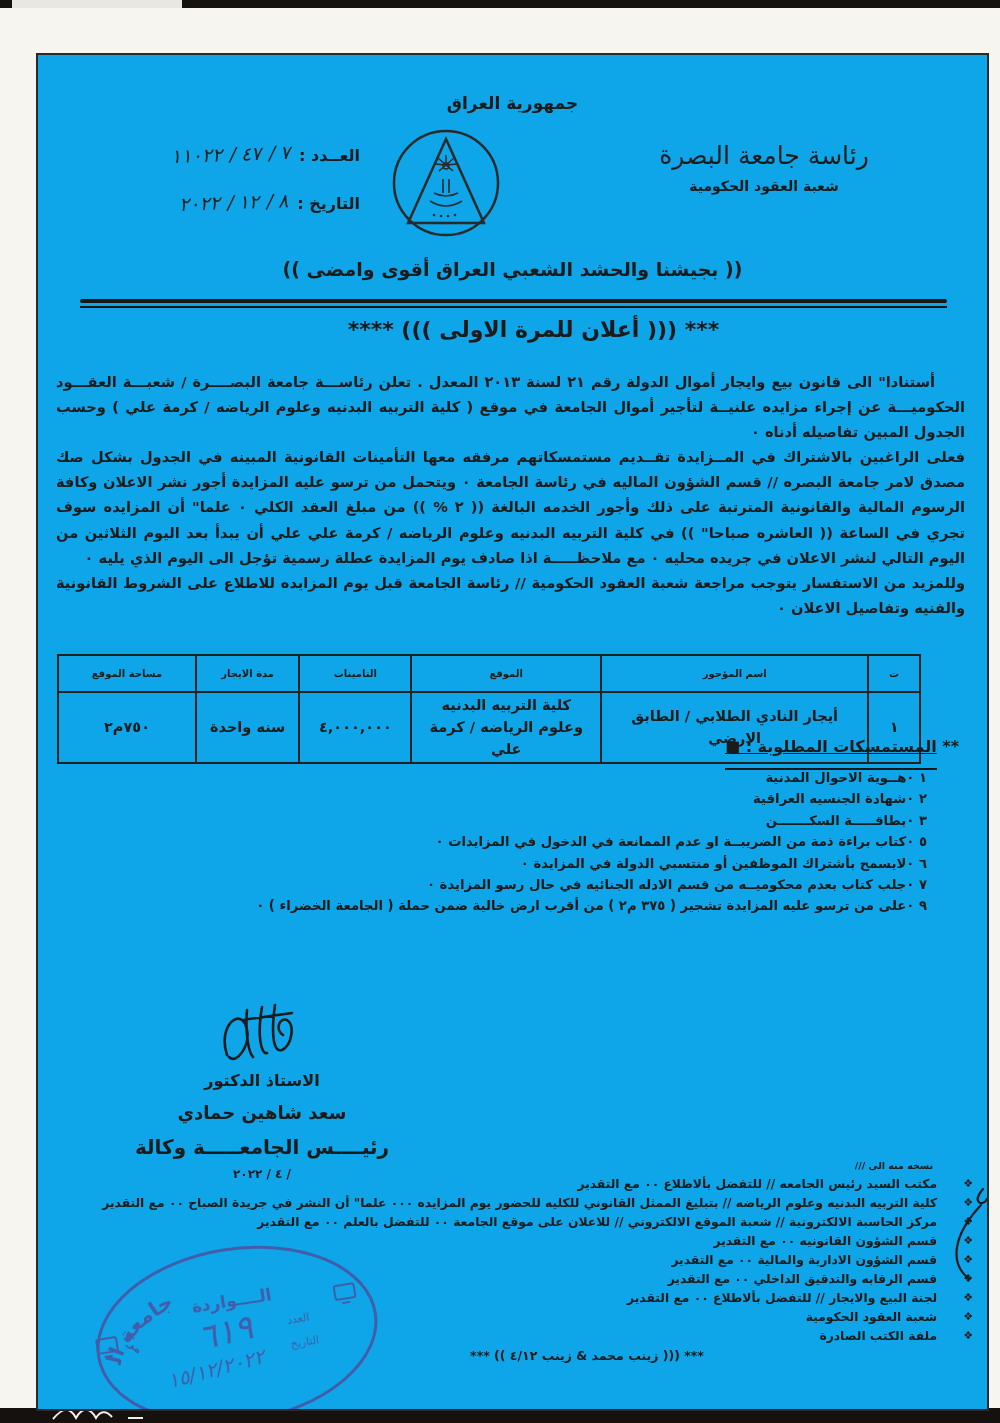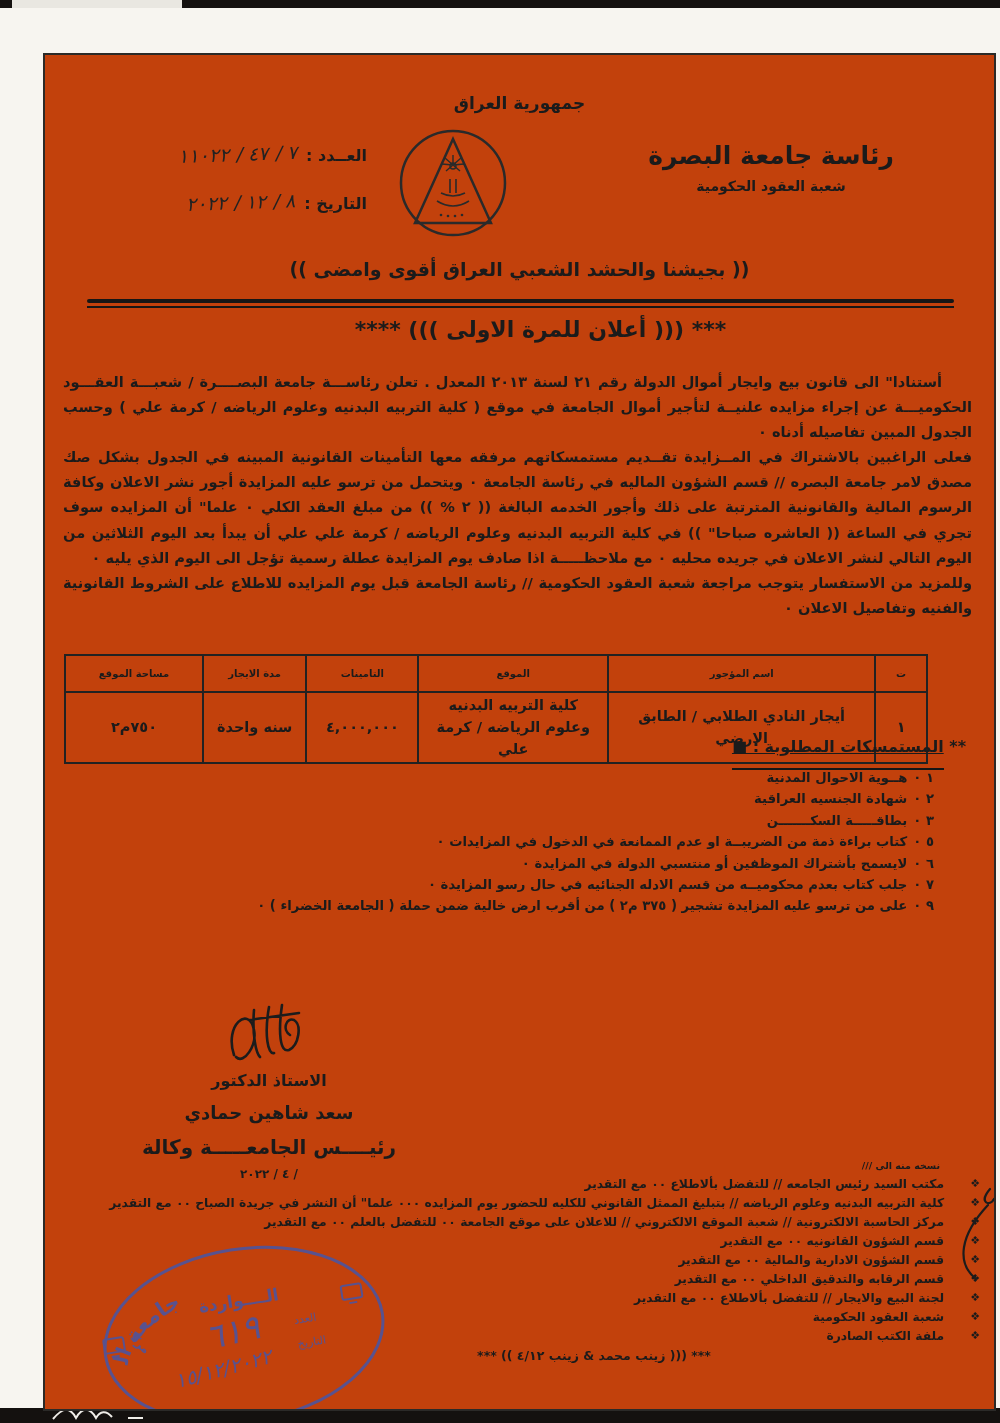--- a/index.html
+++ b/index.html
@@ -10,28 +10,28 @@
     font-family:"DejaVu Sans", sans-serif;
     color:#1b1b1b;
     direction:rtl;
   }
   .scan-top-bar { position:absolute; left:182px; top:0; width:818px; height:11px; background:#151210; }
   .scan-top-corner { position:absolute; left:0; top:0; width:12px; height:46px; background:#151210; }
   .scan-bottom-bar { position:absolute; left:0; top:1406px; width:1000px; height:17px; background:#14110f; }
   .smudge { position:absolute; background:#8d8a84; opacity:.55; border-radius:3px; }
   .paper { position:absolute; left:0; top:8px; width:1000px; height:1400px; background:#f7f5f0; }
   .frame {
-    position:absolute; left:43px; top:45px; width:953px; height:1358px;
-    border:2px solid #2b2a28; background:#c2410c; overflow:hidden;
+    position:absolute; left:36px; top:45px; width:953px; height:1358px;
+    border:2px solid #2b2a28; background:#0ea5e9; overflow:hidden;
   }
   .country { position:absolute; top:38px; left:0; width:100%; text-align:center;
     font-size:17px; font-weight:700; letter-spacing:0; }
   .logo { position:absolute; top:68px; left:348px; width:120px; height:120px; }
   .org { position:absolute; top:86px; right:88px; width:270px; text-align:center; }
-  .org-title { font-size:25px; font-weight:700; }
+  .org-title { font-size:25px; font-weight:400; }
   .org-sub { font-size:14px; font-weight:700; margin-top:8px; }
   .refs { position:absolute; top:88px; left:22px; width:300px; font-weight:700; }
   .ref-row { display:flex; align-items:baseline; justify-content:flex-start; gap:8px; margin-bottom:26px; }
   .ref-label { font-size:16px; font-weight:900; }
   .hand { font-family:"DejaVu Sans", sans-serif; font-weight:400; font-size:19px;
     direction:ltr; unicode-bidi:bidi-override; display:inline-block;
     transform:skewX(-12deg) rotate(-2deg); letter-spacing:2px; color:#222; }
   .slogan { position:absolute; top:203px; left:0; width:100%; text-align:center;
     font-size:19px; font-weight:900; }
   .rule { position:absolute; top:244px; left:42px; right:40px; }
@@ -45,21 +45,21 @@
   .body-text p.indent { text-indent:30px; }
   .lease-table { position:absolute; top:599px; right:66px; width:864px;
     border-collapse:collapse; font-weight:700; }
   .lease-table th, .lease-table td { border:2px solid #222; text-align:center; vertical-align:middle; }
   .lease-table th { font-size:10px; height:27px; padding:12px 4px; }
   .lease-table td { font-size:14.5px; height:50px; padding:2px 6px; line-height:1.5; }
   .reqs-head { position:absolute; top:682px; right:28px; font-size:16px; font-weight:900; }
   .reqs-head .underlined { text-decoration:underline; border-bottom:2px solid #161616; padding-bottom:12px; }
   .reqs-list { position:absolute; top:712px; right:60px; left:20px; text-align:right;
     font-size:13.2px; font-weight:700; line-height:1.62; white-space:nowrap; }
-  .reqs-list .req-num { display:inline-block; margin-left:6px; }
+  .reqs-list .req-num { display:inline-block; }
   .sig-block { position:absolute; top:940px; right:560px; width:330px; text-align:center; }
   .sig-scribble { display:block; margin:0 auto 2px auto; }
   .sig-line1 { font-size:16px; font-weight:900; margin-top:-6px; }
   .sig-line2 { font-size:18px; font-weight:900; margin-top:12px; }
   .sig-line3 { font-size:20px; font-weight:700; margin-top:12px; }
   .sig-date { font-size:12px; font-weight:700; margin-top:8px;
     direction:ltr; unicode-bidi:bidi-override; }
   .cc-block { position:absolute; top:1105px; right:14px; width:840px; text-align:right; }
   .cc-head { font-size:9.5px; font-weight:700; margin-bottom:4px; margin-right:40px; }
   .cc-item { font-size:12.3px; font-weight:700; line-height:1.55; white-space:nowrap; direction:rtl; }

